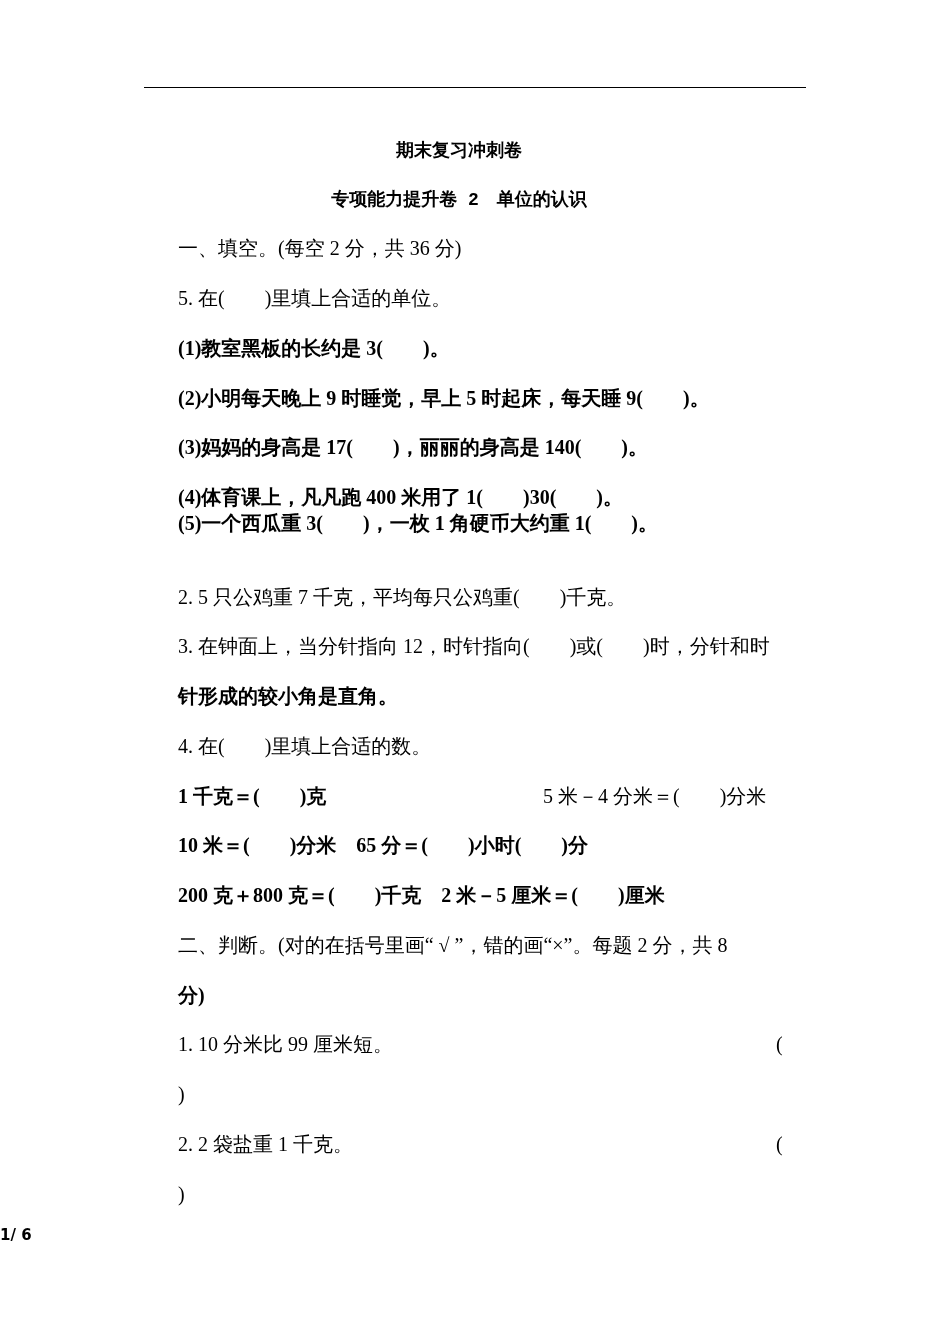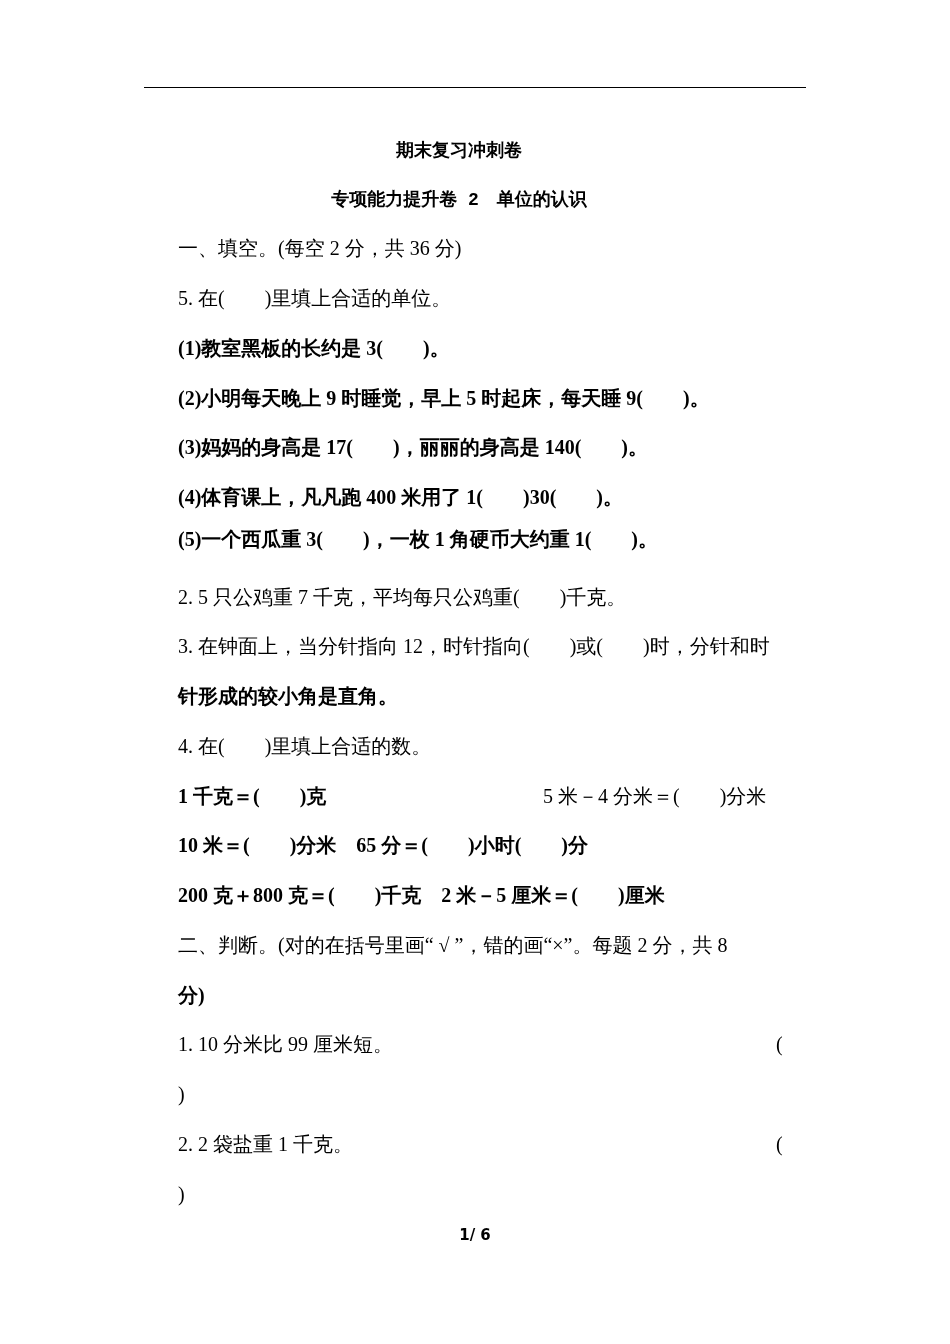--- a/index.html
+++ b/index.html
@@ -8,39 +8,39 @@
   .header-rule { position: absolute; left: 144px; top: 87px; width: 662px; height: 0;
                  border-top: 1.5px solid #000; }
   .title { position: absolute; left: 0; width: 870px; text-align: center;
            font-family: "DejaVu Sans", sans-serif; font-weight: bold; font-size: 18px; margin-left: 24px; }
   .t1 { top: 138px; }
   .t2 { top: 187px; font-family: Liberation Mono, monospace; }
   .line { position: absolute; font-size: 20px; white-space: pre; line-height: 24px; }
   .l0 { left: 144px; margin-left: 34px; }
   .l1 { left: 178px; font-weight: bold; }
   .paren { position: absolute; font-size: 20px; line-height: 24px; }
-  .page-num { position: absolute; left: 0; width: 950px; text-align: center; top: 1226px;
+  .page-num { position: absolute; left: 0; width: 950px; top: 1226px;
               font-family: "DejaVu Sans", sans-serif; font-weight: bold; font-size: 15px; }
 </style>
 </head>
 <body>
 
 <div class="header-rule"></div>
 
 <div class="title t1">期末复习冲刺卷</div>
 <div class="title t2">专项能力提升卷 2　单位的认识</div>
 
 <div class="line l0" style="top:236px">一、填空。(每空 2 分，共 36 分)</div>
 
 <div class="line l0" style="top:286px">5. 在(　　)里填上合适的单位。</div>
 <div class="line l1" style="top:336px">(1)教室黑板的长约是 3(　　)。</div>
 <div class="line l1" style="top:386px">(2)小明每天晚上 9 时睡觉，早上 5 时起床，每天睡 9(　　)。</div>
 <div class="line l1" style="top:435px">(3)妈妈的身高是 17(　　)，丽丽的身高是 140(　　)。</div>
 <div class="line l1" style="top:485px">(4)体育课上，凡凡跑 400 米用了 1(　　)30(　　)。</div>
-<div class="line l1" style="top:527px">(5)一个西瓜重 3(　　)，一枚 1 角硬币大约重 1(　　)。</div>
+<div class="line l1" style="top:511px">(5)一个西瓜重 3(　　)，一枚 1 角硬币大约重 1(　　)。</div>
 
 <div class="line l0" style="top:585px">2. 5 只公鸡重 7 千克，平均每只公鸡重(　　)千克。</div>
 
 <div class="line l0" style="top:634px">3. 在钟面上，当分针指向 12，时针指向(　　)或(　　)时，分针和时</div>
 <div class="line l1" style="top:684px">针形成的较小角是直角。</div>
 
 <div class="line l0" style="top:734px">4. 在(　　)里填上合适的数。</div>
 <div class="line l1" style="top:784px">1 千克＝(　　)克</div>
 <div class="line" style="top:784px; left:543px">5 米－4 分米＝(　　)分米</div>
 <div class="line l1" style="top:833px">10 米＝(　　)分米　65 分＝(　　)小时(　　)分</div>

